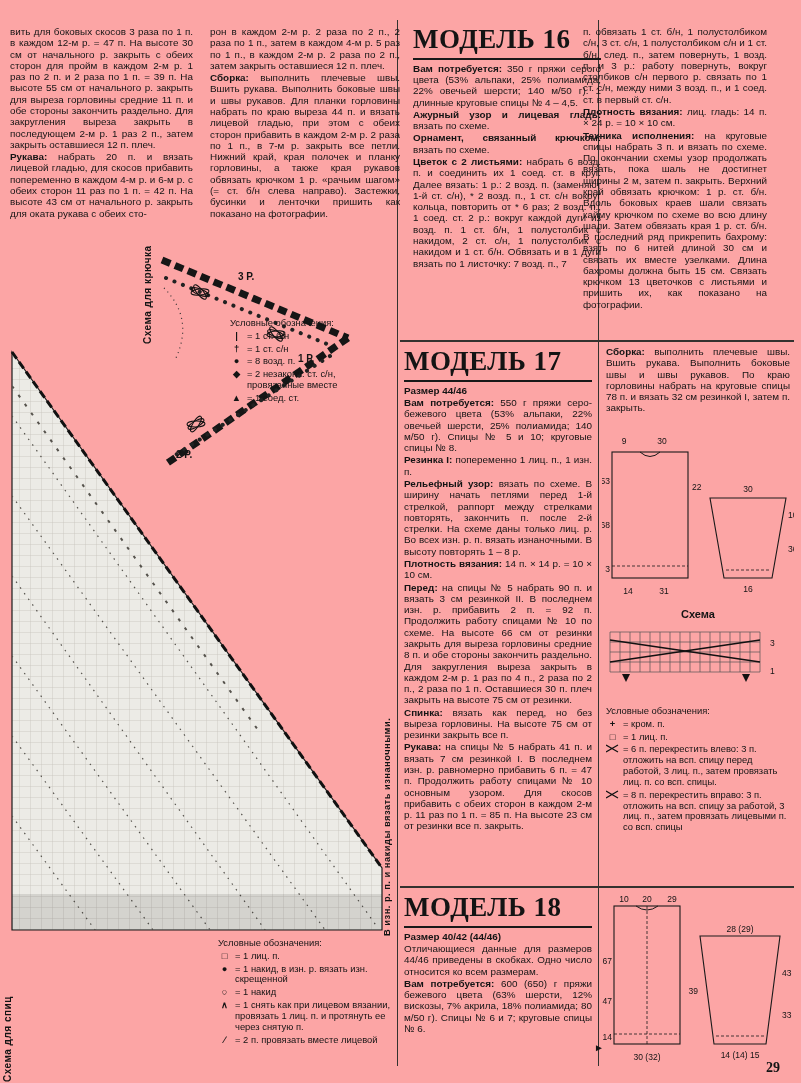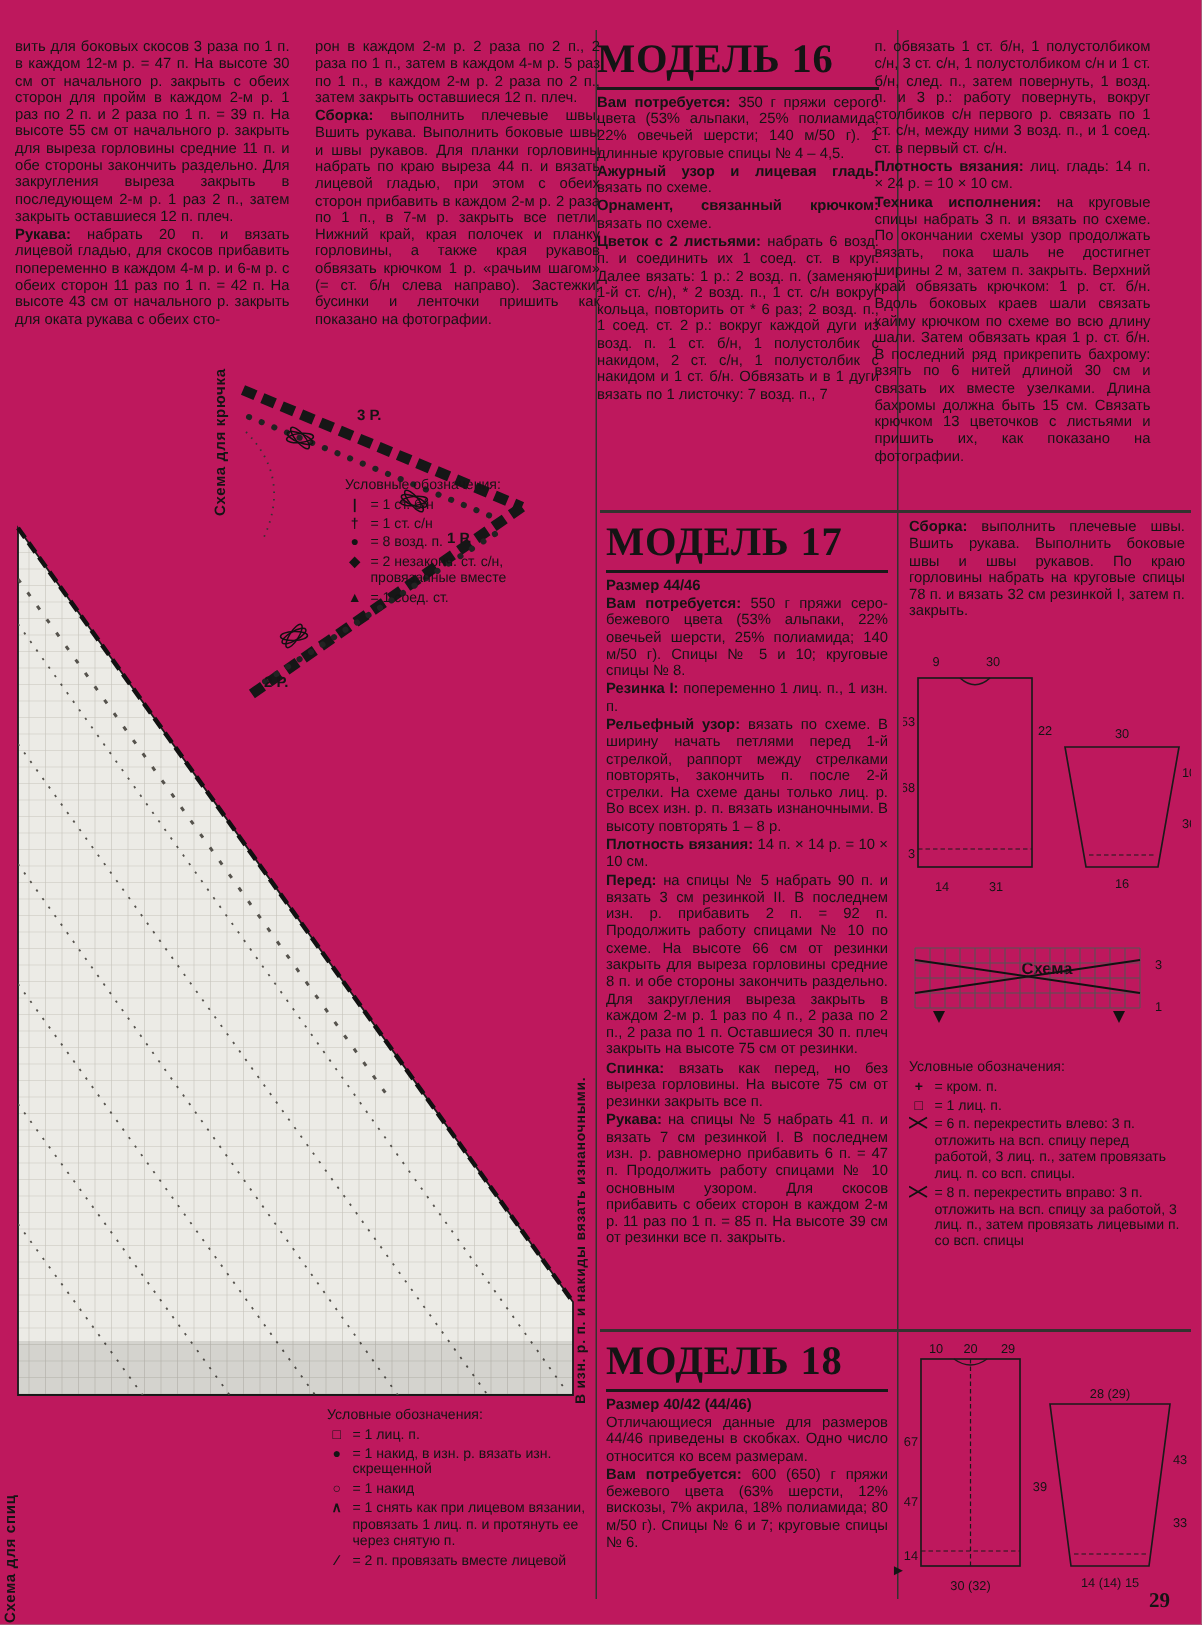--- a/index.html
+++ b/index.html
@@ -1,36 +1,36 @@
 <!DOCTYPE html>
 <html><head>
 <meta charset="utf-8">
 <style>
   html,body { margin:0; padding:0; background:#97958f; }
-  .page { position:relative; width:801px; height:1083px; background:#be185d;
+  .page { position:relative; width:801px; height:1083px; background:#fca5a5;
           font-family:"Liberation Sans", sans-serif; color:#141414; overflow:hidden; }
   .col { position:absolute; font-size:9.9px; line-height:1.14; text-align:justify; }
   .col p { margin:0 0 1px 0; }
   b.lead { font-weight:bold; }
   h1.model { font-family:"Liberation Serif", serif; font-size:27px; font-weight:bold;
              letter-spacing:0.5px; margin:0 0 3px 0; padding-bottom:3px;
              border-bottom:2px solid #191919; }
   .vline { position:absolute; width:1px; background:#33322f; }
   .hline { position:absolute; height:2px; background:#33322f; }
   .vtext { position:absolute; writing-mode:vertical-rl; transform:rotate(180deg);
            font-weight:bold; font-size:10px; letter-spacing:0.5px; }
   .legend { position:absolute; font-size:9.4px; line-height:1.15; text-align:left; }
   .legend .t { font-weight:normal; margin-bottom:2px; }
   .legend .row { display:flex; gap:4px; margin-bottom:2px; }
   .legend .s { flex:0 0 13px; text-align:center; font-weight:bold; }
   .figure { position:absolute; }
   svg text { font-family:"Liberation Sans", sans-serif; fill:#141414; }
   .dim { font-size:8.5px; }
   .rowlab { font-size:10px; font-weight:bold; }
-  .schemalabel { position:absolute; font-weight:bold; font-size:11px; text-align:center;margin-top:32px; }
+  .schemalabel { position:absolute; font-weight:bold; font-size:11px; text-align:center; }
   .pageno { position:absolute; font-family:"Liberation Serif", serif; font-weight:bold; font-size:14px; }
   .marker { position:absolute; font-size:10px; }
 </style>
 </head>
 <body>
 
 <div class="page">
 
   <div class="vline" style="left:397px;top:20px;height:1046px"></div>
   <div class="vline" style="left:598px;top:20px;height:1046px"></div>
@@ -141,21 +141,21 @@
     <div class="row">
         <span class="s">∧</span>
         <span>= 1 снять как при лицевом вязании, провязать 1 лиц. п. и протянуть ее через снятую п.</span>
       </div>
     <div class="row">
         <span class="s">∕</span>
         <span>= 2 п. провязать вместе лицевой</span>
       </div>
   </div>
 
-  <div class="col" style="left:398px;top:24px;width:188px">
+  <div class="col" style="left:413px;top:24px;width:188px">
     <h1 class="model">МОДЕЛЬ 16</h1>
     <p><b class="lead">Вам потребуется:</b> <span>350 г пряжи серого цвета (53% альпаки, 25% полиамида, 22% овечьей шерсти; 140 м/50 г). 1 длинные круговые спицы № 4 – 4,5.</span></p>
     <p><b class="lead">Ажурный узор и лицевая гладь:</b> <span>вязать по схеме.</span></p>
     <p><b class="lead">Орнамент, связанный крючком:</b> <span>вязать по схеме.</span></p>
     <p><b class="lead">Цветок с 2 листьями:</b> <span>набрать 6 возд. п. и соединить их 1 соед. ст. в круг. Далее вязать: 1 р.: 2 возд. п. (заменяют 1-й ст. с/н), * 2 возд. п., 1 ст. с/н вокруг кольца, повторить от * 6 раз; 2 возд. п., 1 соед. ст. 2 р.: вокруг каждой дуги из возд. п. 1 ст. б/н, 1 полустолбик с накидом, 2 ст. с/н, 1 полустолбик с накидом и 1 ст. б/н. Обвязать и в 1 дуги вязать по 1 листочку: 7 возд. п., 7</span></p>
   </div>
 
   <div class="col" style="left:583px;top:26px;width:184px">
     <p><span>п. обвязать 1 ст. б/н, 1 полустолбиком с/н, 3 ст. с/н, 1 полустолбиком с/н и 1 ст. б/н, след. п., затем повернуть, 1 возд. п. и 3 р.: работу повернуть, вокруг столбиков с/н первого р. связать по 1 ст. с/н, между ними 3 возд. п., и 1 соед. ст. в первый ст. с/н.</span></p>
     <p><b class="lead">Плотность вязания:</b> <span>лиц. гладь: 14 п. × 24 р. = 10 × 10 см.</span></p>
@@ -164,21 +164,21 @@
 
   <div class="col" style="left:404px;top:346px;width:188px">
     <h1 class="model">МОДЕЛЬ 17</h1>
     <p><b class="lead">Размер 44/46</b></p>
     <p><b class="lead">Вам потребуется:</b> <span>550 г пряжи серо-бежевого цвета (53% альпаки, 22% овечьей шерсти, 25% полиамида; 140 м/50 г). Спицы № 5 и 10; круговые спицы № 8.</span></p>
     <p><b class="lead">Резинка I:</b> <span>попеременно 1 лиц. п., 1 изн. п.</span></p>
     <p><b class="lead">Рельефный узор:</b> <span>вязать по схеме. В ширину начать петлями перед 1-й стрелкой, раппорт между стрелками повторять, закончить п. после 2-й стрелки. На схеме даны только лиц. р. Во всех изн. р. п. вязать изнаночными. В высоту повторять 1 – 8 р.</span></p>
     <p><b class="lead">Плотность вязания:</b> <span>14 п. × 14 р. = 10 × 10 см.</span></p>
     <p><b class="lead">Перед:</b> <span>на спицы № 5 набрать 90 п. и вязать 3 см резинкой II. В последнем изн. р. прибавить 2 п. = 92 п. Продолжить работу спицами № 10 по схеме. На высоте 66 см от резинки закрыть для выреза горловины средние 8 п. и обе стороны закончить раздельно. Для закругления выреза закрыть в каждом 2-м р. 1 раз по 4 п., 2 раза по 2 п., 2 раза по 1 п. Оставшиеся 30 п. плеч закрыть на высоте 75 см от резинки.</span></p>
     <p><b class="lead">Спинка:</b> <span>вязать как перед, но без выреза горловины. На высоте 75 см от резинки закрыть все п.</span></p>
-    <p><b class="lead">Рукава:</b> <span>на спицы № 5 набрать 41 п. и вязать 7 см резинкой I. В последнем изн. р. равномерно прибавить 6 п. = 47 п. Продолжить работу спицами № 10 основным узором. Для скосов прибавить с обеих сторон в каждом 2-м р. 11 раз по 1 п. = 85 п. На высоте 39 см от резинки все п. закрыть.</span></p>
+    <p><b class="lead">Рукава:</b> <span>на спицы № 5 набрать 41 п. и вязать 7 см резинкой I. В последнем изн. р. равномерно прибавить 6 п. = 47 п. Продолжить работу спицами № 10 основным узором. Для скосов прибавить с обеих сторон в каждом 2-м р. 11 раз по 1 п. = 85 п. На высоте 23 см от резинки все п. закрыть.</span></p>
   </div>
 
   <div class="col" style="left:606px;top:346px;width:184px">
     <p><b class="lead">Сборка:</b> <span>выполнить плечевые швы. Вшить рукава. Выполнить боковые швы и швы рукавов. По краю горловины набрать на круговые спицы 78 п. и вязать 32 см резинкой I, затем п. закрыть.</span></p>
   </div>
 
   <svg class="figure" style="left:602px;top:432px" width="192" height="168" viewBox="0 0 192 168">
     <rect x="10" y="20" width="76" height="126" fill="none" stroke="#1a1a1a" stroke-width="1.1"></rect>
     <path d="M38 20 q 10 9 20 0" fill="none" stroke="#1a1a1a" stroke-width="1"></path>
     <line x1="10" y1="134" x2="86" y2="134" stroke="#1a1a1a" stroke-width="0.8" stroke-dasharray="3 2"></line>

